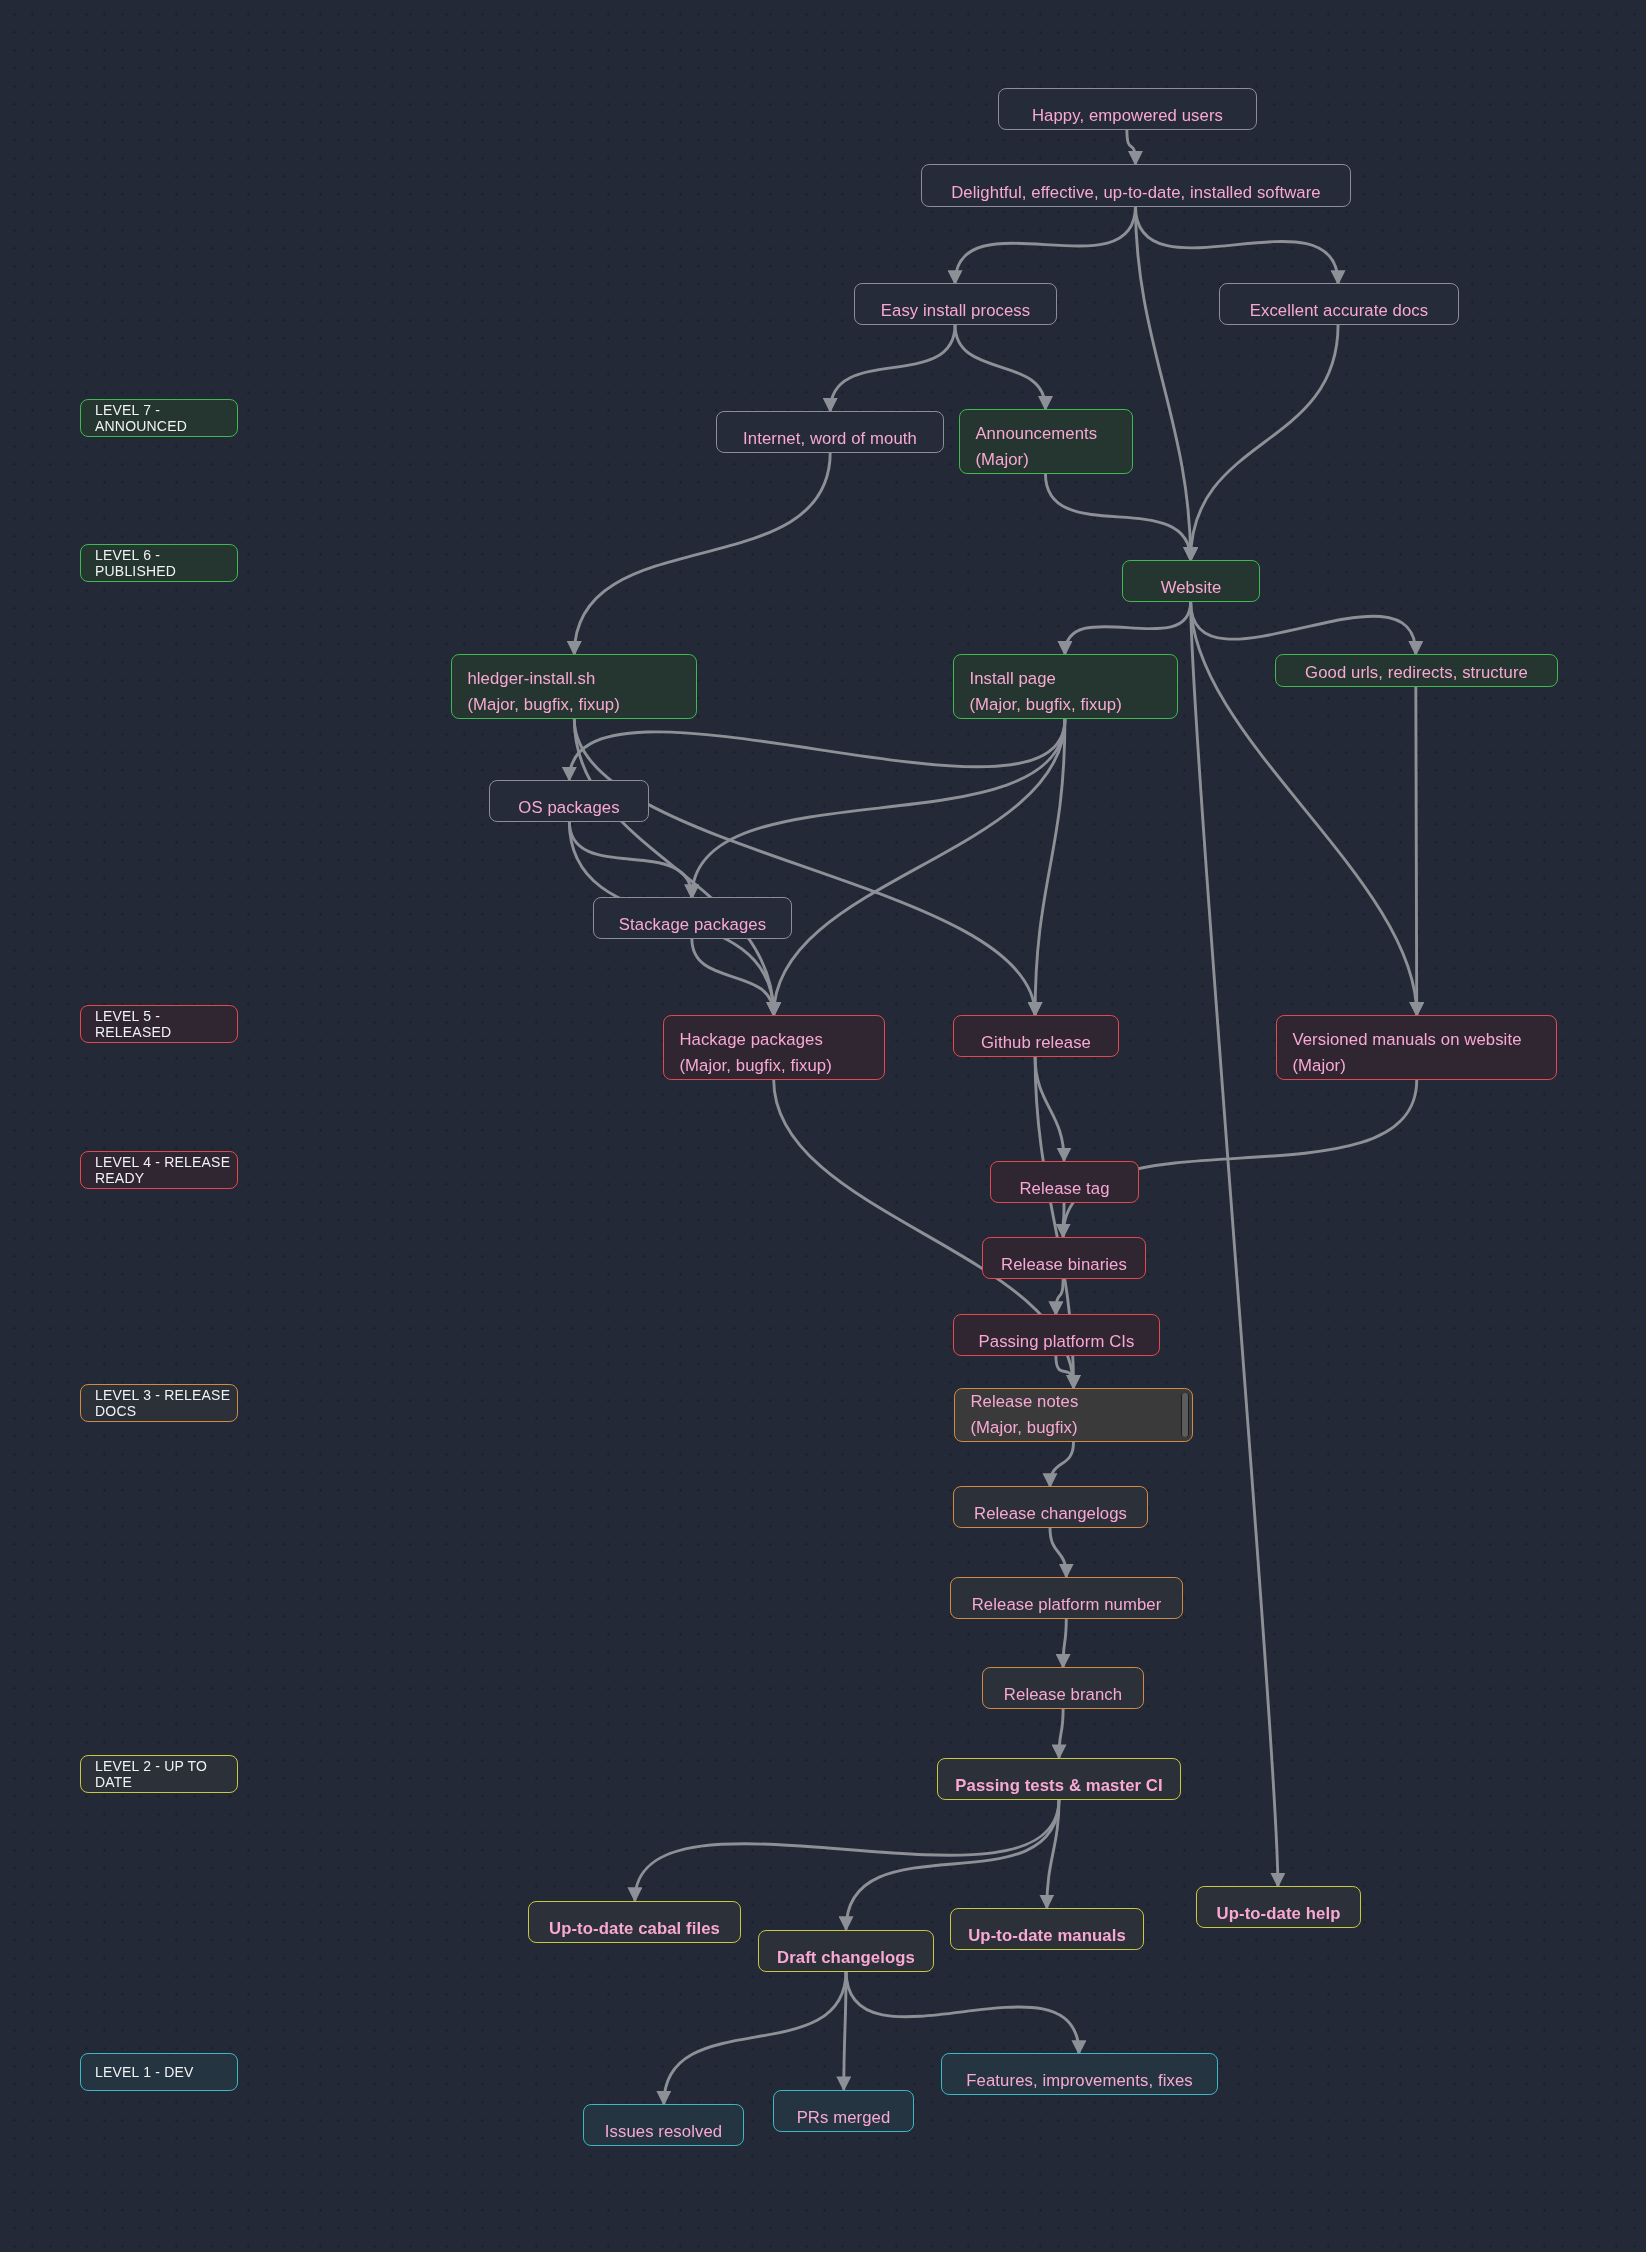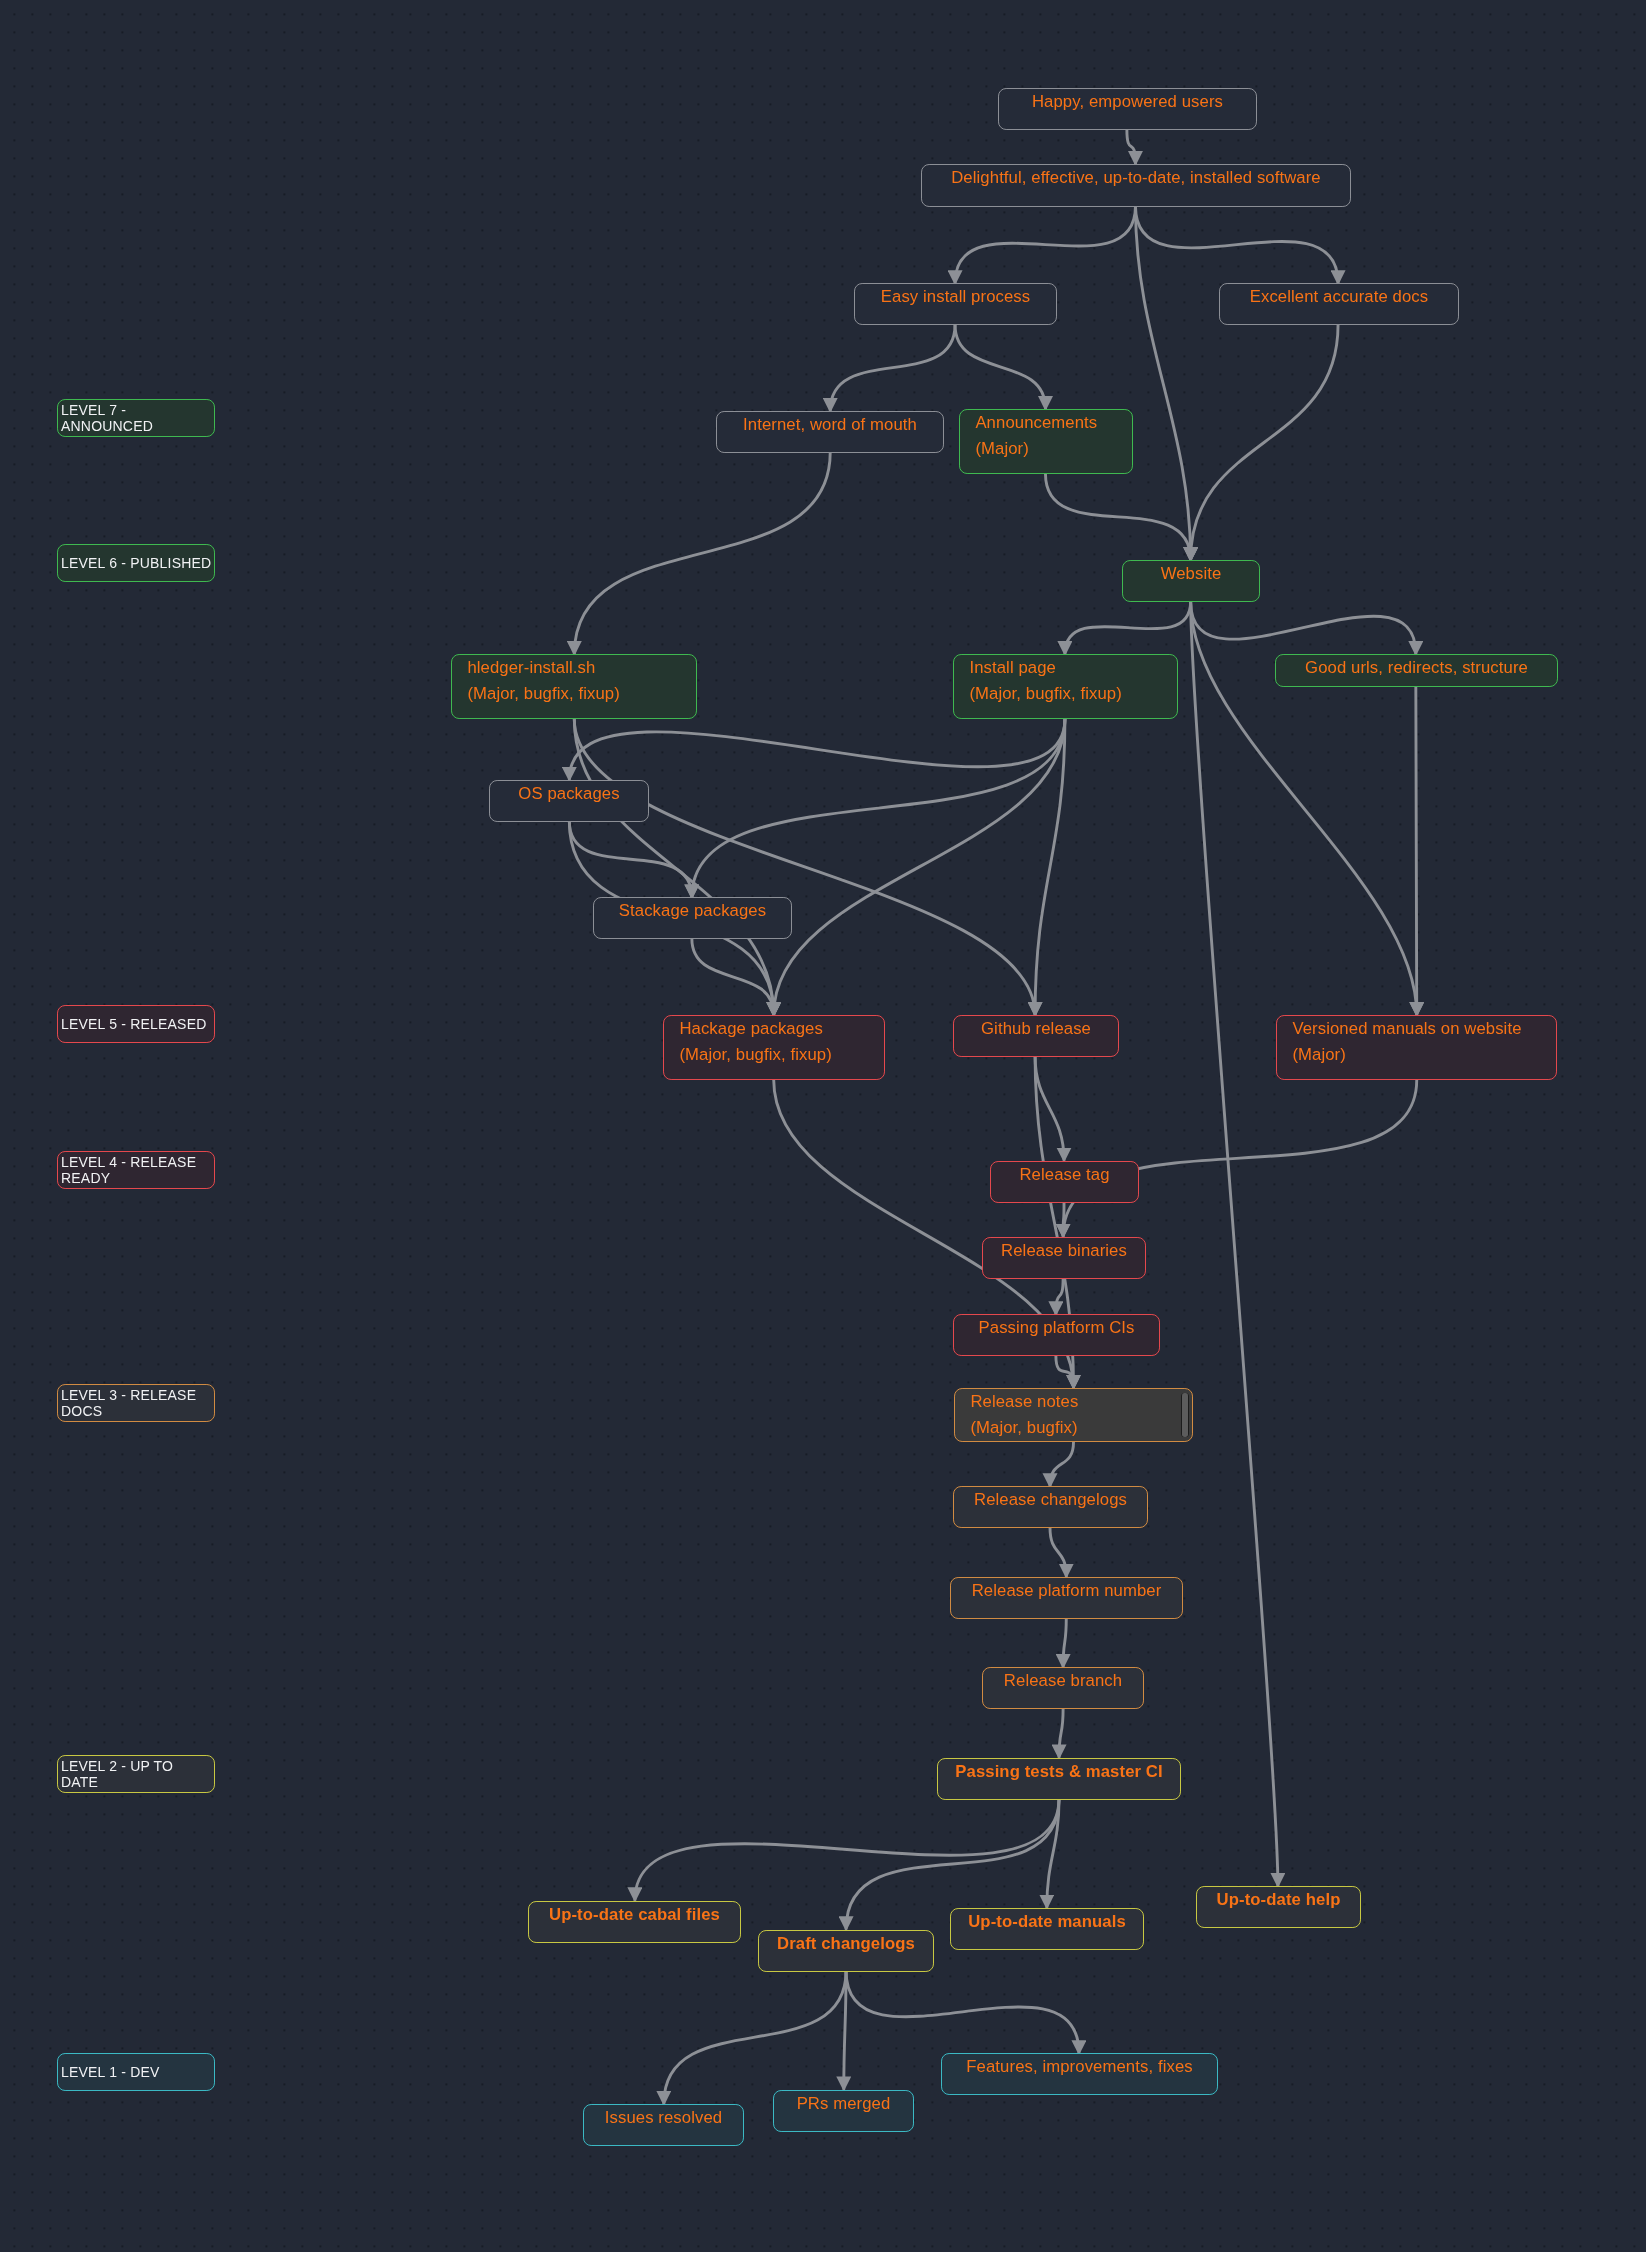--- a/index.html
+++ b/index.html
@@ -30,26 +30,26 @@
     width: 1646px;
     height: 2252px;
     pointer-events: none;
   }
   .node {
     position: absolute;
     box-sizing: border-box;
     border: 1.8px solid #8c8f96;
     border-radius: 8.1px;
     background: #252b38;
-    color: #f97316;
+    color: #f9a8d4;
     font-size: 16.7px;
     line-height: 26px;
     display: flex;
     flex-direction: column;
-    justify-content: flex-start;
+    justify-content: flex-end;
     padding: 0 15.4px;
     letter-spacing: 0.1px;
     white-space: nowrap;
   }
   .node.center { align-items: center; padding: 0 18px; }
   .node .ln { display: block; }
 
   
   .n-green  { border-color: #3fb950; background: #24362f; }
   .n-red    { border-color: #e5484d; background: #2f2631; }
@@ -61,24 +61,25 @@
   
   .level {
     position: absolute;
     box-sizing: border-box;
     width: 158px;
     height: 38px;
     border-radius: 8.1px;
     border: 1.8px solid #8c8f96;
     display: flex;
     align-items: center;
-    padding-left: 3px;
+    padding-left: 14px;
     font-size: 14px;
     color: #f1f2f4;
     letter-spacing: 0.2px;
+    margin-left: 23px;
   }
 
   
   .selected {
     background: #3a3a3a !important;
     position: relative;
   }
   .selected .scrollbar {
     position: absolute;
     right: 2.7px;

